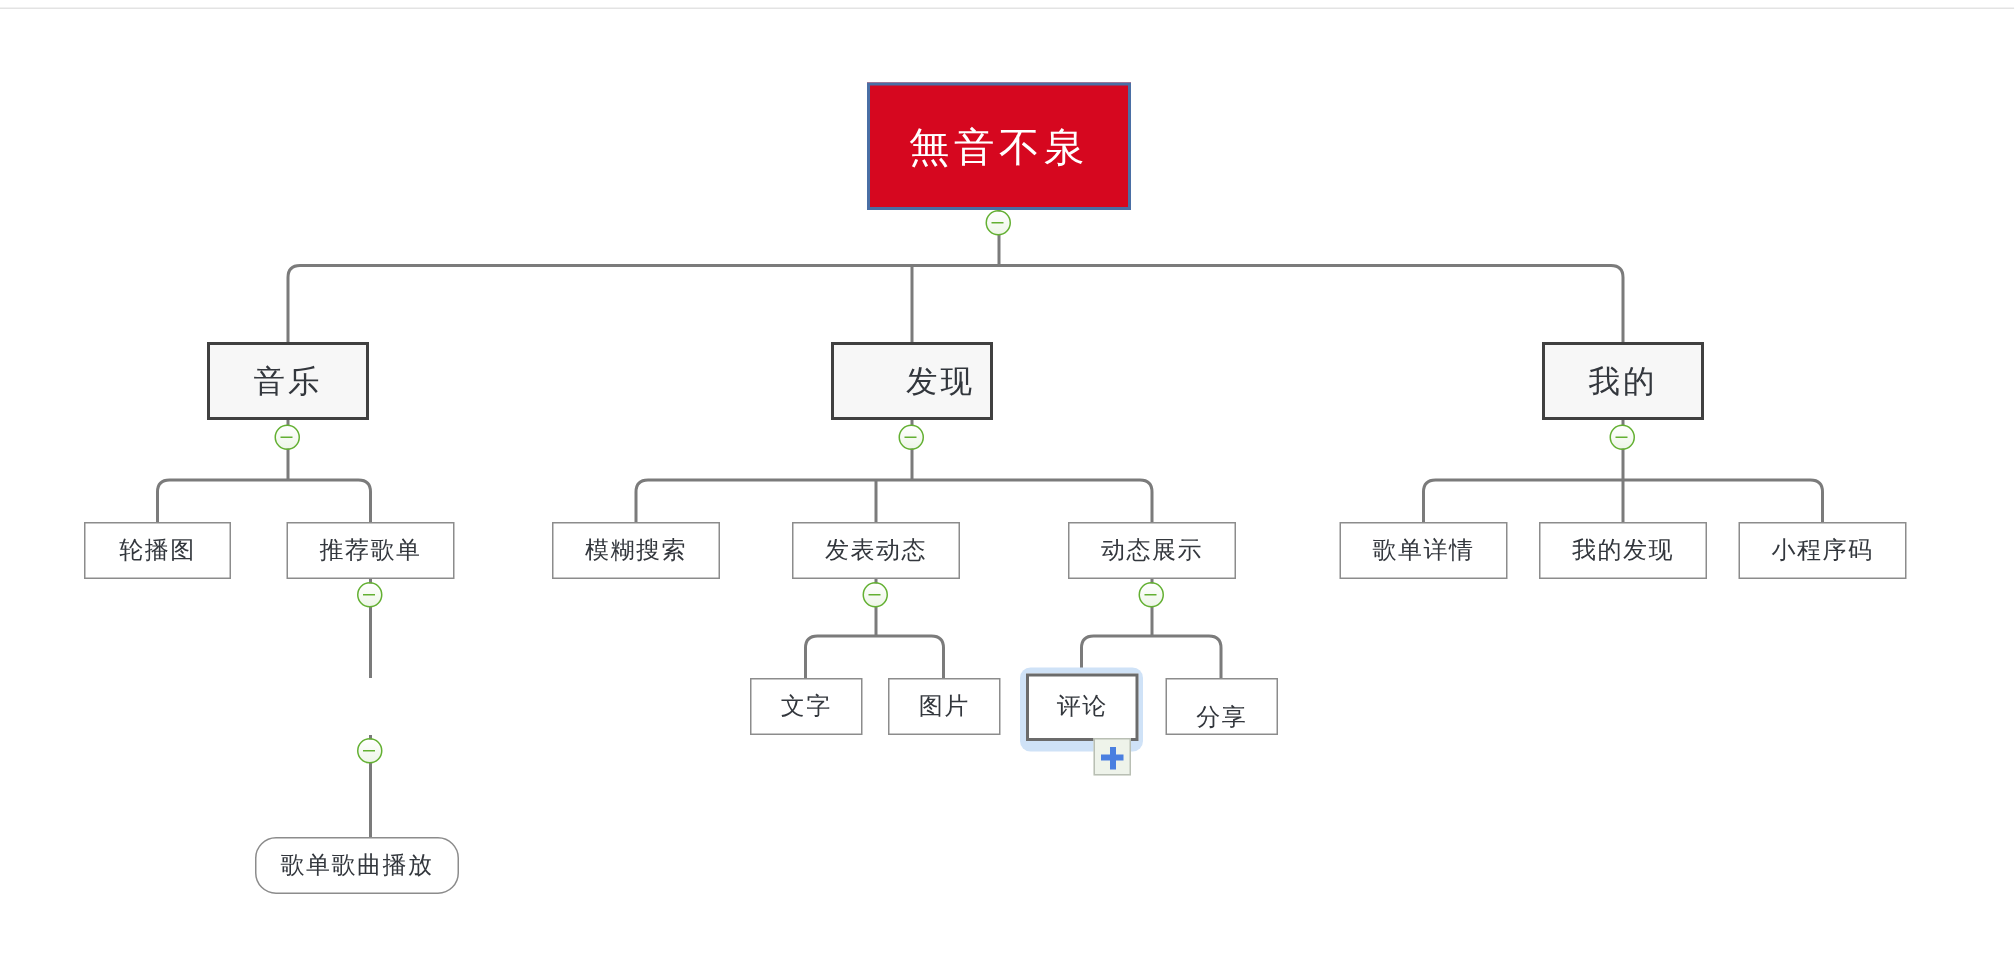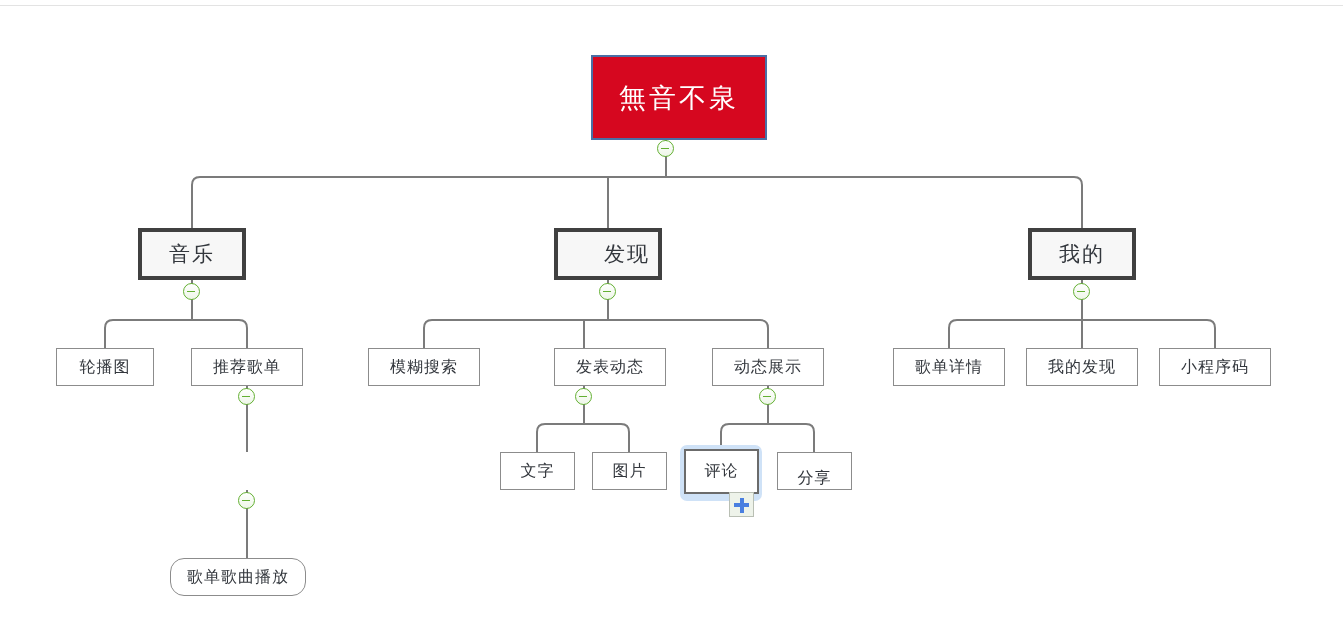--- a/index.html
+++ b/index.html
@@ -52,21 +52,21 @@
   }
   .node.lvl1 {
     background: #d6071f;
     border: 2px solid #4a6fa5;
     color: #ffffff;
     font-size: 27px;
     letter-spacing: 3px;
   }
   .node.lvl2 {
     background: #f7f7f7;
-    border: 4px solid #404040;
+    border: 2px solid #404040;
     font-size: 21px;
     letter-spacing: 2px;
     text-align: right;
   }
   .node.lvl3, .node.lvl4, .node.lvl5 {
     background: #ffffff;
     border: 1px solid #8c8c8c;
     font-size: 16px;
     letter-spacing: 1px;
   }
@@ -169,21 +169,21 @@
 
       <path d="M768,386 L768,424"></path>
       <path d="M721,452 L721,432 Q721,424 729,424 L806,424 Q814,424 814,432 L814,452"></path>
 
       <path d="M247,490 L247,558"></path>
     </g>
   </svg>
 
   <div class="sel-halo" style="left:680px; top:445px; width:82px; height:56px;"></div>
 
-  <div class="node lvl1" style="left:578px; top:55px; width:176px; height:85px;margin-left:13px;">
+  <div class="node lvl1" style="left:578px; top:55px; width:176px; height:85px;">
     <span>無音不泉</span>
   </div>
 
   <div class="node lvl2" style="left:138px; top:228px; width:108px; height:52px;">
     <span>音乐</span>
   </div>
 
   <div class="node lvl2" style="left:554px; top:228px; width:108px; height:52px;padding-left:38px;">
     <span>发现</span>
   </div>
@@ -197,21 +197,21 @@
   </div>
 
   <div class="node lvl3" style="left:368px; top:348px; width:112px; height:38px;">
     <span>模糊搜索</span>
   </div>
 
   <div class="node lvl3" style="left:191px; top:348px; width:112px; height:38px;">
     <span>推荐歌单</span>
   </div>
 
-  <div class="node lvl3" style="left:528px; top:348px; width:112px; height:38px;margin-left:26px;">
+  <div class="node lvl3" style="left:528px; top:348px; width:112px; height:38px;">
     <span>发表动态</span>
   </div>
 
   <div class="node lvl3" style="left:712px; top:348px; width:112px; height:38px;">
     <span>动态展示</span>
   </div>
 
   <div class="node lvl3" style="left:893px; top:348px; width:112px; height:38px;">
     <span>歌单详情</span>
   </div>

